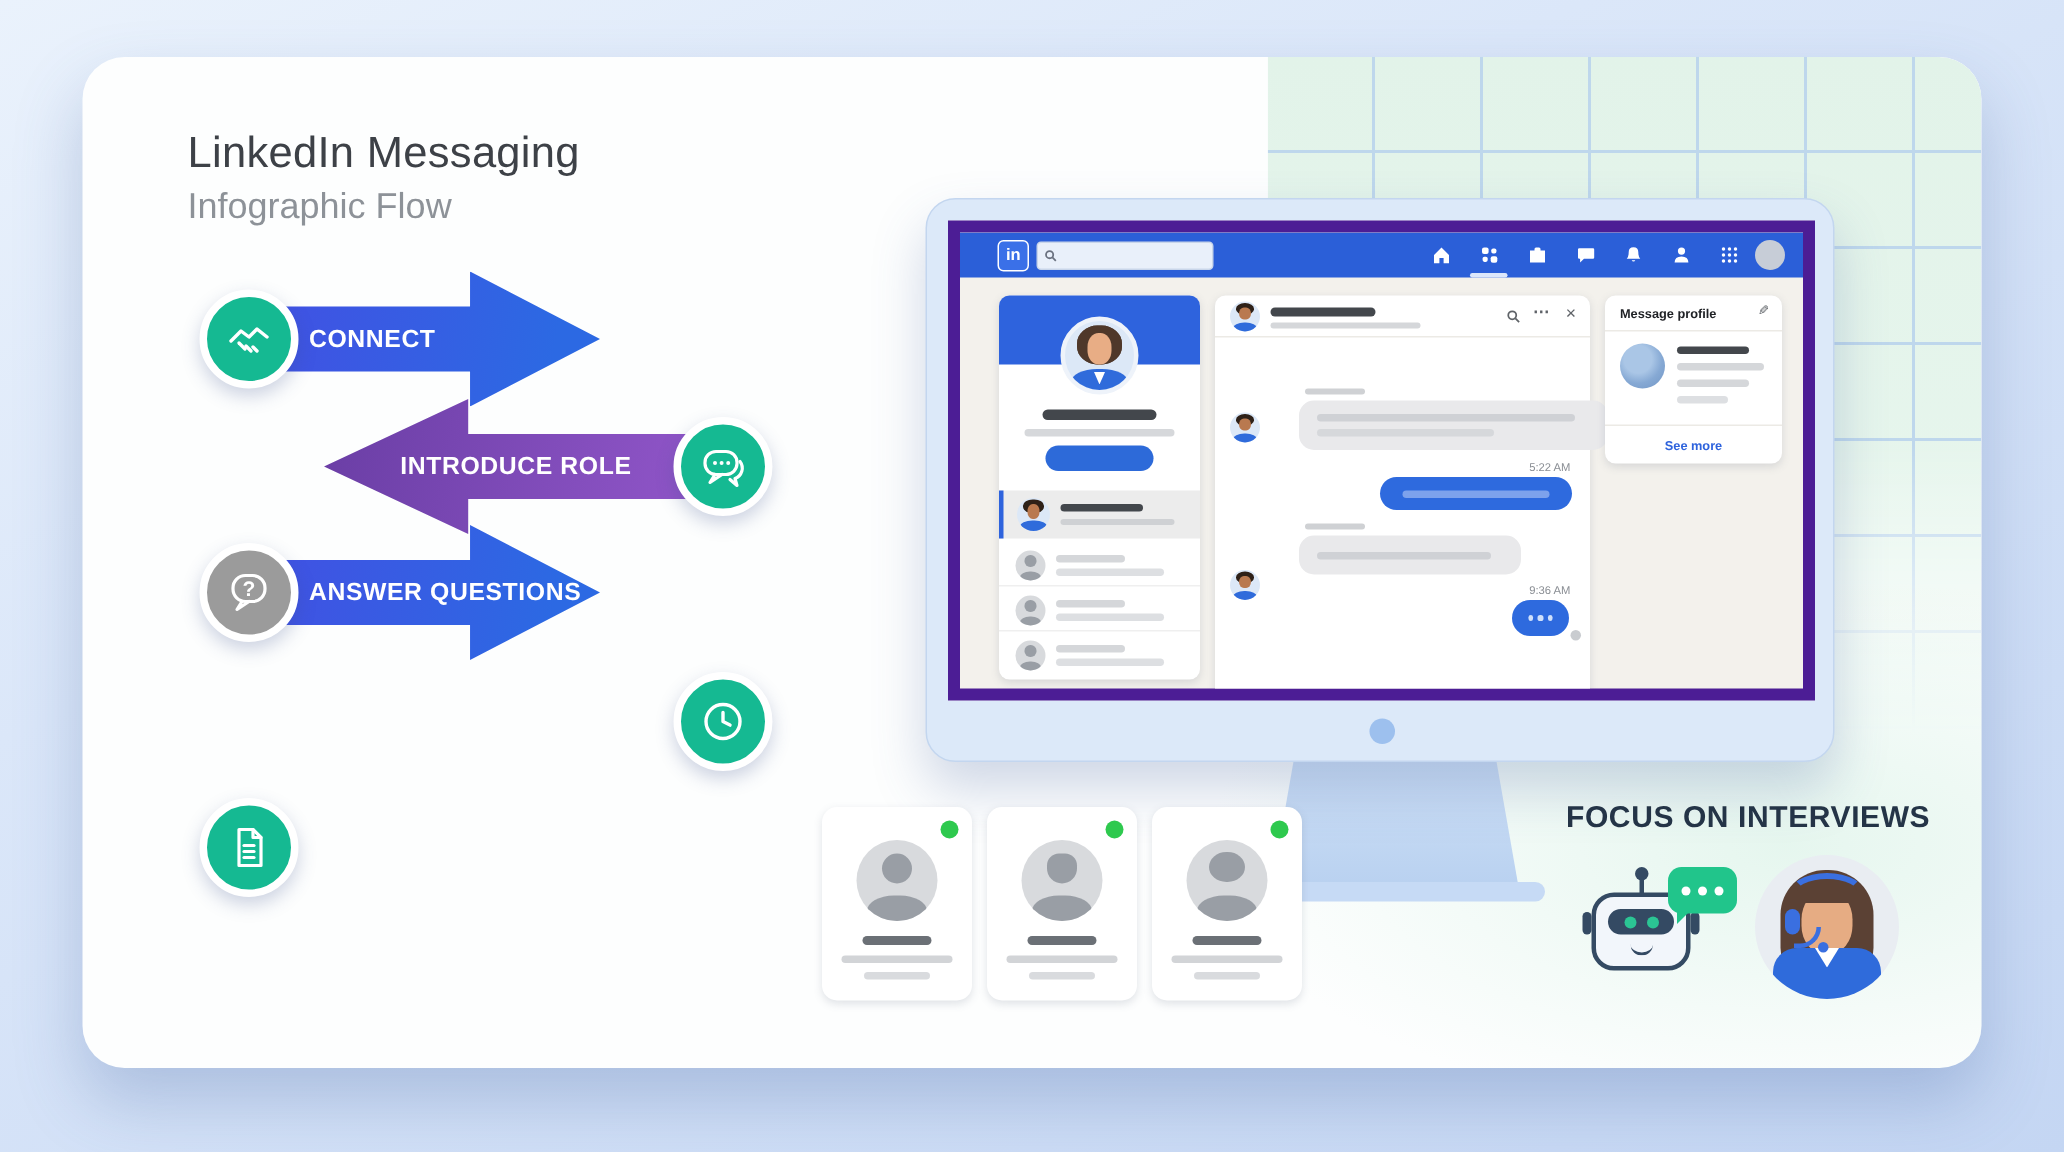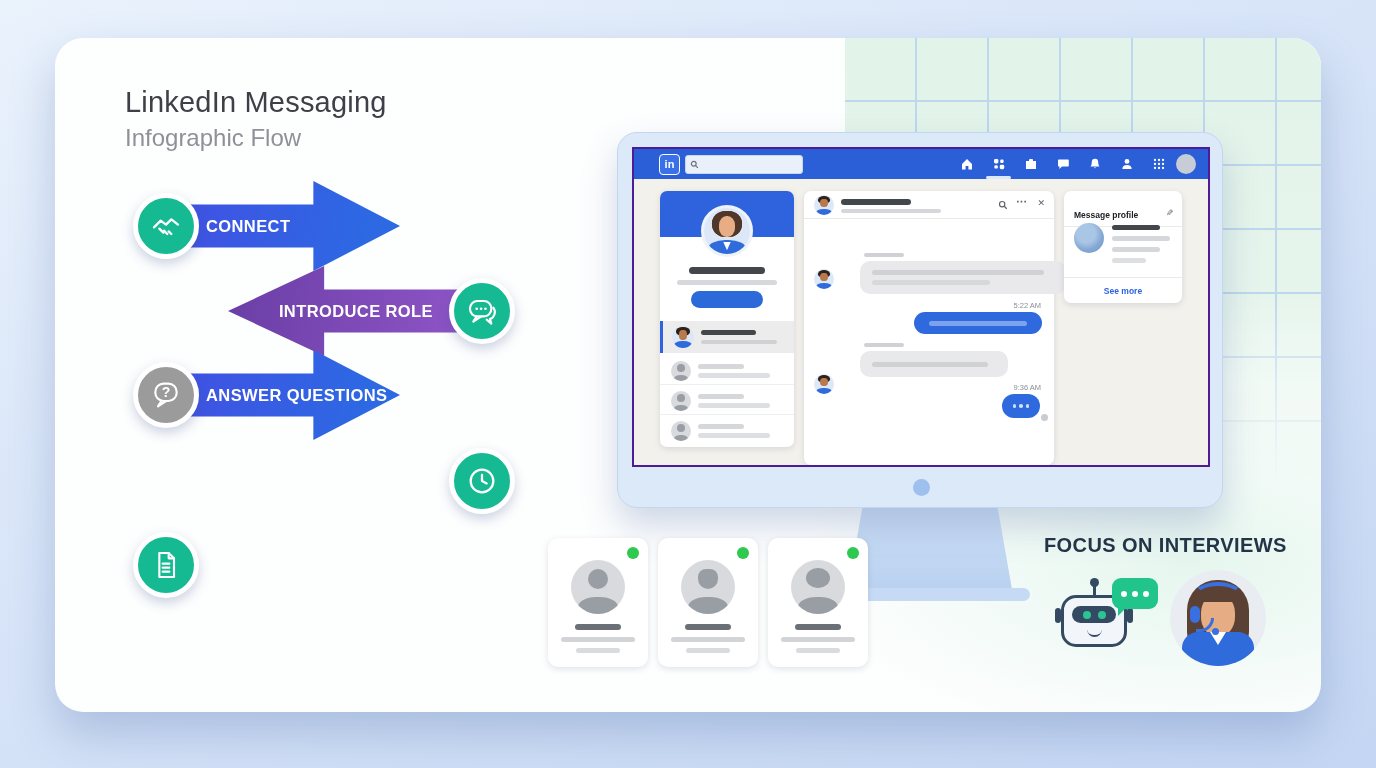--- a/index.html
+++ b/index.html
@@ -46,21 +46,21 @@
   
   .monitor { left:617px; top:132px; width:606px; height:376px; border-radius:20px;
              background:#dcе9f9; background:#dce9f9; border:1px solid #c3d6ef;
              box-shadow:0 18px 35px rgba(70,100,160,.25); z-index:4; }
   .chin-dot { left:295px; top:346px; width:17px; height:17px; border-radius:50%; background:#9dc0ee; }
   .stand-neck { left:846px; top:505px; width:168px; height:86px; z-index:2;
                 background:linear-gradient(#cfe1f7,#b9d1f0);
                 clip-path:polygon(10% 0,90% 0,99% 100%,1% 100%); }
   .stand-base { left:842px; top:588px; width:188px; height:13px; border-radius:7px; background:#c6daf5; z-index:2; }
 
-  .screen { left:14px; top:14px; width:578px; height:320px; border:2px solid #4c1d95;
+  .screen { left:14px; top:14px; width:578px; height:320px; border:8px solid #4c1d95;
             background:#f3f1ec; overflow:hidden; }
 
   
   .navbar { left:0; top:0; width:100%; height:30px; background:#2b5fd8; display:flex; align-items:center; }
   .li-logo { margin-left:25px; width:21px; height:21px; border:1.5px solid #fff; border-radius:4px;
              background:#3a70e8; color:#fff; font-weight:700; font-size:11px;
              display:flex; align-items:center; justify-content:center; }
   .nav-search { margin-left:5px; width:118px; height:19px; background:#e9f0fa; border:1px solid #c9d6ea;
                 border-radius:3px; display:flex; align-items:center; padding-left:4px; color:#6b7280; }
   .nav-icons { position:absolute; right:42px; top:0; height:30px; display:flex; align-items:center; gap:17px; }
@@ -124,21 +124,21 @@
   </div>
   <div class="abs badge" style="left:133px; top:193px; background:#15b992;">
     <svg viewBox="0 0 24 24" fill="none" stroke="#fff" stroke-width="1.7" stroke-linecap="round" stroke-linejoin="round">
       <path d="M3 13 L8 8 L12 11 L16 7 L21 11"></path>
         <path d="M7 14 l3 3"></path>
         <path d="M10.5 15.5 l2.5 2.5"></path>
         <path d="M14 16 l2 2"></path>
     </svg>
   </div>
 
-  <div class="abs arrow arrow-left" style="left:228px; top:266px; width:253px; height:90px;text-align:right;">
+  <div class="abs arrow arrow-left" style="left:216px; top:266px; width:253px; height:90px;text-align:right;">
     <span>INTRODUCE ROLE</span>
   </div>
   <div class="abs badge" style="left:449px; top:278px; background:#15b992;">
     <svg viewBox="0 0 24 24" fill="none" stroke="#fff" stroke-width="1.6" stroke-linecap="round" stroke-linejoin="round">
       <rect x="3" y="4.5" width="16" height="11.5" rx="5.5"></rect>
       <path d="M8 16 l-2.5 4 6 -4"></path>
       <path d="M20.5 9.5 a5.5 5.5 0 0 1 -2.5 8.5 l1 3.5 -3.5 -3"></path>
       <circle cx="8" cy="10.3" r="1" fill="#fff" stroke="none"></circle>
       <circle cx="11.3" cy="10.3" r="1" fill="#fff" stroke="none"></circle>
       <circle cx="14.6" cy="10.3" r="1" fill="#fff" stroke="none"></circle>
@@ -342,21 +342,21 @@
         <div class="abs" style="right:14px; top:203px; width:38px; height:24px; background:#2e6ade; border-radius:12px; display:flex; align-items:center; justify-content:center; gap:3px;">
           <i style="width:3.5px;height:3.5px;border-radius:50%;background:#cfe0fb;"></i>
           <i style="width:3.5px;height:3.5px;border-radius:50%;background:#cfe0fb;"></i>
           <i style="width:3.5px;height:3.5px;border-radius:50%;background:#cfe0fb;"></i>
         </div>
         <div class="abs" style="right:6px; top:223px; width:7px; height:7px; border-radius:50%; background:#c9ccd0;"></div>
 
       </div>
 
       <div class="abs panel" style="left:430px; top:42px; width:118px; height:112px;">
-        <div class="abs" style="left:0; top:12px; width:118px; height:24px; border-bottom:1px solid #eceae5;">
+        <div class="abs" style="left:0; top:0; width:118px; height:24px; border-bottom:1px solid #eceae5;">
           <span class="abs" style="left:10px; top:7px; font-size:8.5px; font-weight:700; color:#202226;">Message profile</span>
           <span class="abs" style="right:8px; top:5px; font-size:9px; color:#5f6368; transform:scaleX(-1);">✎</span>
         </div>
         <div class="abs" style="left:10px; top:32px; width:30px; height:30px; border-radius:50%; background:radial-gradient(circle at 40% 35%, #aac6e6 0 35%, #86a9d4 60%, #6f94c4);"></div>
         <div class="abs bar" style="left:48px; top:34px; width:48px; height:5px;  background:#43474c;"></div>
         <div class="abs bar" style="left:48px; top:45px; width:58px; height:4.5px; background:#d5d7da;"></div>
         <div class="abs bar" style="left:48px; top:56px; width:48px; height:4.5px; background:#d5d7da;"></div>
         <div class="abs bar" style="left:48px; top:67px; width:34px; height:4.5px; background:#dddfe2;"></div>
         <div class="abs" style="left:0; bottom:0; width:118px; height:26px; border-top:1px solid #eceae5; display:flex; align-items:center; justify-content:center;">
           <span style="font-size:8.5px; font-weight:700; color:#2e63dd;">See more</span>

